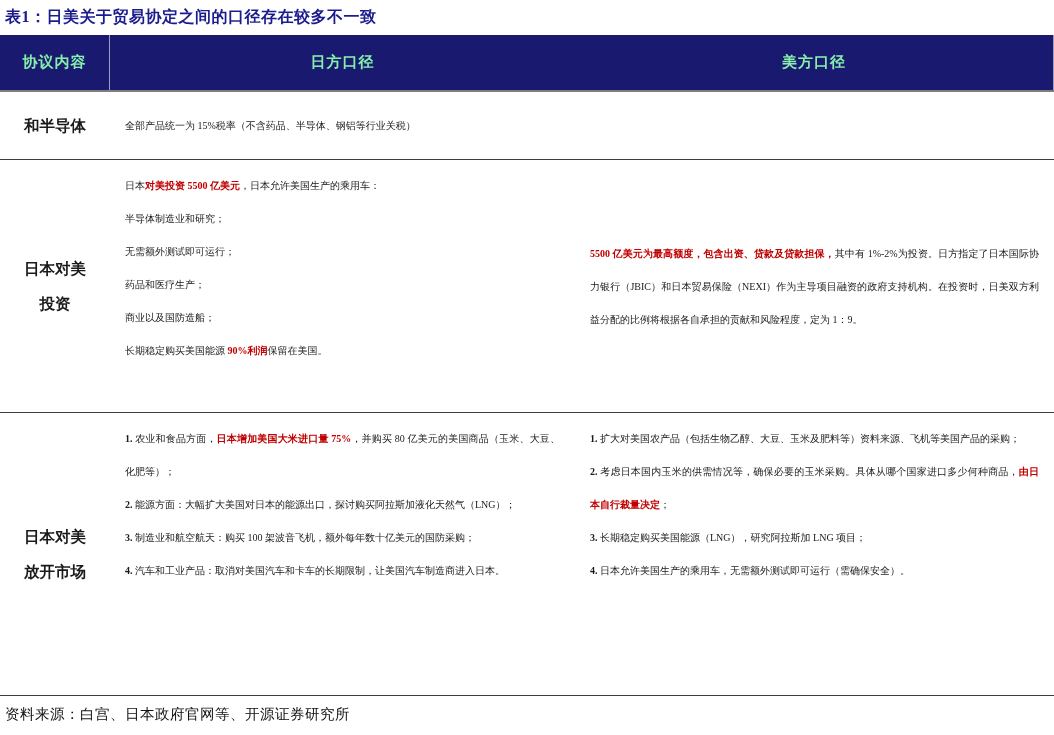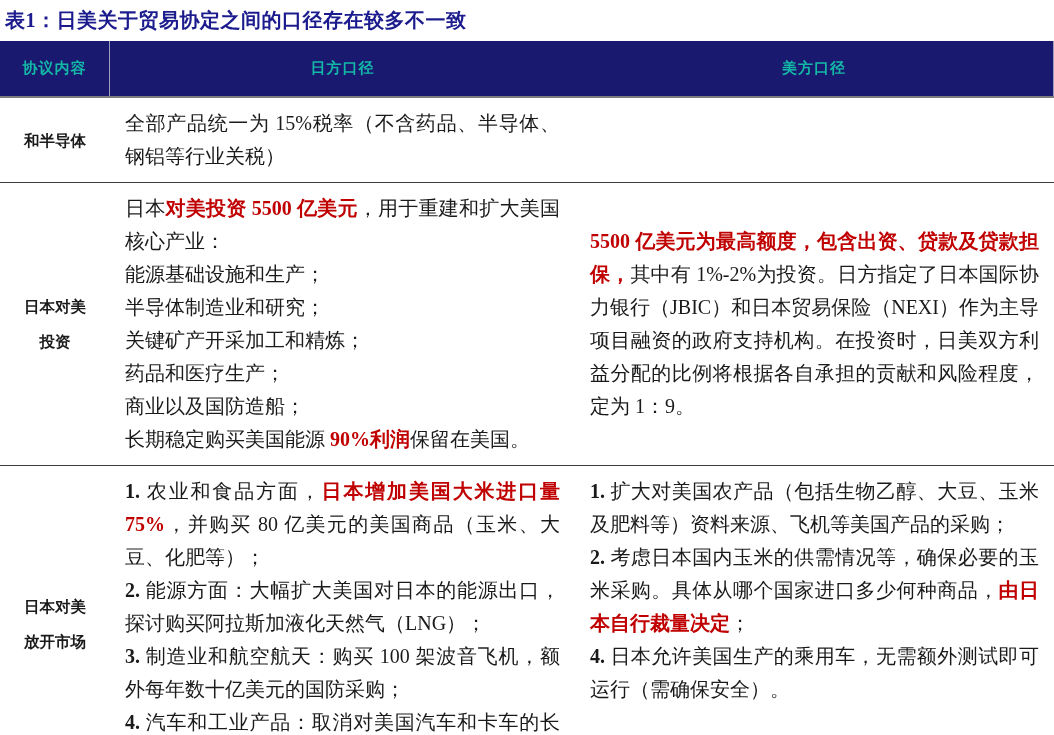--- a/index.html
+++ b/index.html
@@ -11,45 +11,45 @@
   }
   *{box-sizing:border-box;}
   html,body{margin:0;padding:0;background:#ffffff;}
   body{
     font-family:"Liberation Serif","DejaVu Serif",serif;
     width:1054px;height:735px;overflow:hidden;
     color:#1a1a1a;
   }
   .page{width:1054px;height:735px;padding-top:5px;}
   .title{
-    font-size:20px;font-weight:bold;color:var(--title-color,#1b1b8e);
+    font-size:16px;font-weight:bold;color:var(--title-color,#1b1b8e);
     padding:2px 0 7px 5px;letter-spacing:0.5px;
   }
   .table{width:1054px;}
   .thead{
     display:grid;grid-template-columns:110px 465px 1fr;
     background:var(--header-bg,#191970);
     height:57px;
     border-bottom:2px solid #7d7d7d;
   }
   .th{
     display:flex;align-items:center;justify-content:center;
-    color:#14b8a6;font-weight:bold;font-size:15px;letter-spacing:1px;
+    color:#86efac;font-weight:bold;font-size:15px;letter-spacing:1px;
   }
   .th1,.th2{border-right:1px solid var(--header-divider,#9d9dbd);}
   .trow{
     display:grid;grid-template-columns:110px 465px 1fr;
     border-bottom:1px solid var(--border-dark,#3c3c3c);
   }
   .row1{min-height:68px;}
   .row2{min-height:253px;}
   .row3{min-height:283px;border-bottom:1.5px solid var(--border-dark,#3c3c3c);}
   .td{
     display:flex;flex-direction:column;justify-content:flex-start;
-    padding:9px 15px;font-size:20px;line-height:33px;
+    padding:9px 15px;font-size:10px;line-height:33px;
   }
   .vcenter{justify-content:center;}
   .label{
     align-items:center;justify-content:center;text-align:center;
     font-weight:bold;padding:9px 4px;gap:2px;font-size:15.5px;
   }
   .para{margin:0;text-align:justify;}
   .para span.rb{color:var(--accent-red,#c00000);font-weight:bold;}
   .para span.b{font-weight:bold;}
   .source{
@@ -79,24 +79,23 @@
           <p class="para"><span>全部产品统一为 15%税率（不含药品、半导体、钢铝等行业关税）</span></p>
         </div>
     </div>
 
     <div class="trow row2">
       <div class="td label">
         <span>日本对美</span>
         <span>投资</span>
       </div>
       <div class="td us">
-          <p class="para"><span>日本</span><span class="rb">对美投资 5500 亿美元</span><span>，用于重建和扩大美国核心产业：</span></p>
-          <p class="para"><span>能源基础设施和生产；</span></p>
+          <p class="para"><span>日本</span><span class="rb">对美投资 5500 亿美元</span><span>，日本允许美国生产的乘用车：</span></p>
           <p class="para"><span>半导体制造业和研究；</span></p>
-          <p class="para"><span>关键矿产开采加工和精炼；</span></p>
+          <p class="para"><span>无需额外测试即可运行；</span></p>
           <p class="para"><span>药品和医疗生产；</span></p>
           <p class="para"><span>商业以及国防造船；</span></p>
           <p class="para"><span>长期稳定购买美国能源 </span><span class="rb">90%利润</span><span>保留在美国。</span></p>
         </div>
       <div class="td jp vcenter">
           <p class="para"><span class="rb">5500 亿美元为最高额度，包含出资、贷款及贷款担保，</span><span>其中有 1%-2%为投资。日方指定了日本国际协力银行（JBIC）和日本贸易保险（NEXI）作为主导项目融资的政府支持机构。在投资时，日美双方利益分配的比例将根据各自承担的贡献和风险程度，定为 1：9。</span></p>
         </div>
     </div>
 
     <div class="trow row3">
@@ -106,20 +105,21 @@
       </div>
       <div class="td us">
           <p class="para"><span class="b">1.</span><span> 农业和食品方面，</span><span class="rb">日本增加美国大米进口量 75%</span><span>，并购买 80 亿美元的美国商品（玉米、大豆、化肥等）；</span></p>
           <p class="para"><span class="b">2.</span><span> 能源方面：大幅扩大美国对日本的能源出口，探讨购买阿拉斯加液化天然气（LNG）；</span></p>
           <p class="para"><span class="b">3.</span><span> 制造业和航空航天：购买 100 架波音飞机，额外每年数十亿美元的国防采购；</span></p>
           <p class="para"><span class="b">4.</span><span> 汽车和工业产品：取消对美国汽车和卡车的长期限制，让美国汽车制造商进入日本。</span></p>
         </div>
       <div class="td jp">
           <p class="para"><span class="b">1.</span><span> 扩大对美国农产品（包括生物乙醇、大豆、玉米及肥料等）资料来源、飞机等美国产品的采购；</span></p>
           <p class="para"><span class="b">2.</span><span> 考虑日本国内玉米的供需情况等，确保必要的玉米采购。具体从哪个国家进口多少何种商品，</span><span class="rb">由日本自行裁量决定</span><span>；</span></p>
+          <p class="para"><span class="b">3.</span><span> 长期稳定购买美国能源（LNG），研究阿拉斯加 LNG 项目；</span></p>
           <p class="para"><span class="b">4.</span><span> 日本允许美国生产的乘用车，无需额外测试即可运行（需确保安全）。</span></p>
         </div>
     </div>
 
   </div>
 
   <div class="source">资料来源：白宫、日本政府官网等、开源证券研究所</div>
 
 </div>
 

